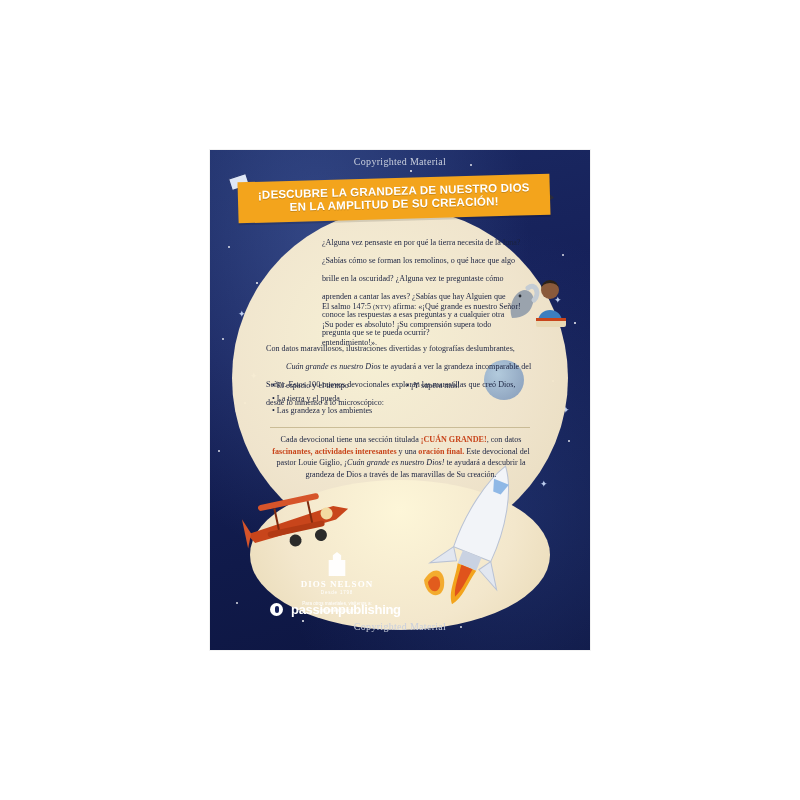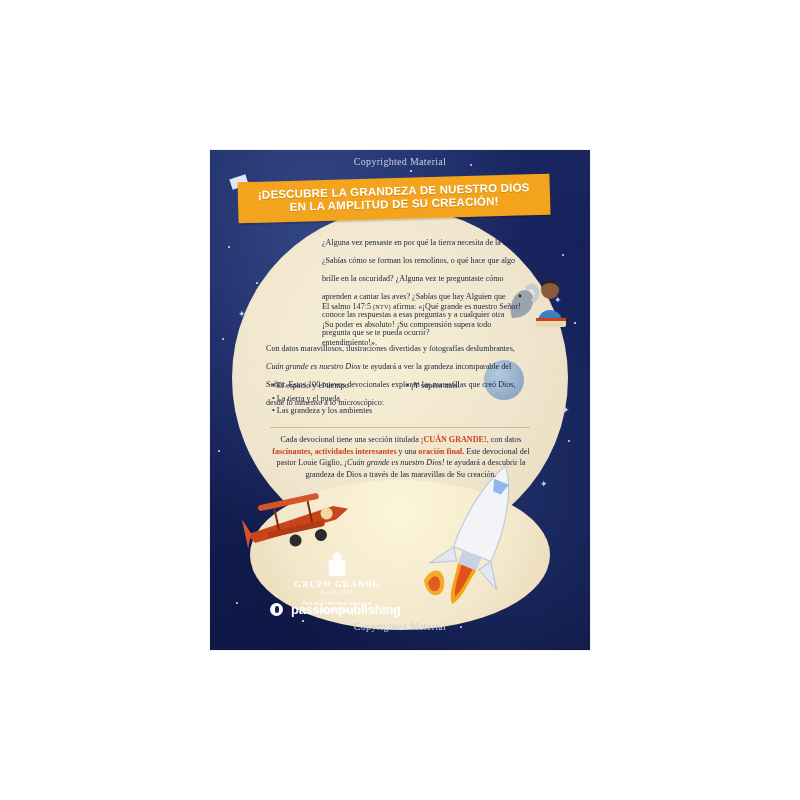--- a/index.html
+++ b/index.html
@@ -102,21 +102,21 @@
   }
 
   .body-text {
     position: absolute;
     color: #1a2240;
     font-size: 8.1px;
     line-height: 18px;
     font-family: "Liberation Serif", serif;
     text-align: left;
   }
-  .body-text i { font-style: italic; }
+  .body-text i { font-style: italic; margin-left: 20px; }
   .small-caps { font-size: 6.2px; letter-spacing: .2px; }
 
   #para1 { left: 112px; top: 84px; width: 206px; }
   #para2 { left: 112px; top: 148px; width: 206px; }
   #para3 { left: 56px; top: 190px; width: 266px; }
 
   .bullets {
     position: absolute;
     color: #1a2240;
     font-size: 8.1px;
@@ -338,21 +338,21 @@
     </div>
 
     <div class="divider"></div>
 
     <div id="para4">
       <span>Cada devocional tiene una sección titulada </span><span class="hl">¡CUÁN GRANDE!</span><span>, con datos </span><span class="hl">fascinantes, actividades interesantes</span><span> y una </span><span class="hl">oración final.</span><span> Este devocional del pastor Louie Giglio, </span><i>¡Cuán grande es nuestro Dios!</i><span> te ayudará a descubrir la grandeza de Dios a través de las maravillas de Su creación.</span>
     </div>
 
     <div id="nelson">
       <div class="mark"></div>
-      <div class="nm">GRUPO GRANDE</div>
+      <div class="nm">DIOS NELSON</div>
       <div class="since">Desde 1798</div>
       <div class="note">
         <div>Para otros materiales, visítenos a:</div>
         <div>gruponelson.com</div>
       </div>
     </div>
 
     <div id="passion">
       <div class="dot"></div>
       <div class="pw">passionpublishing</div>

